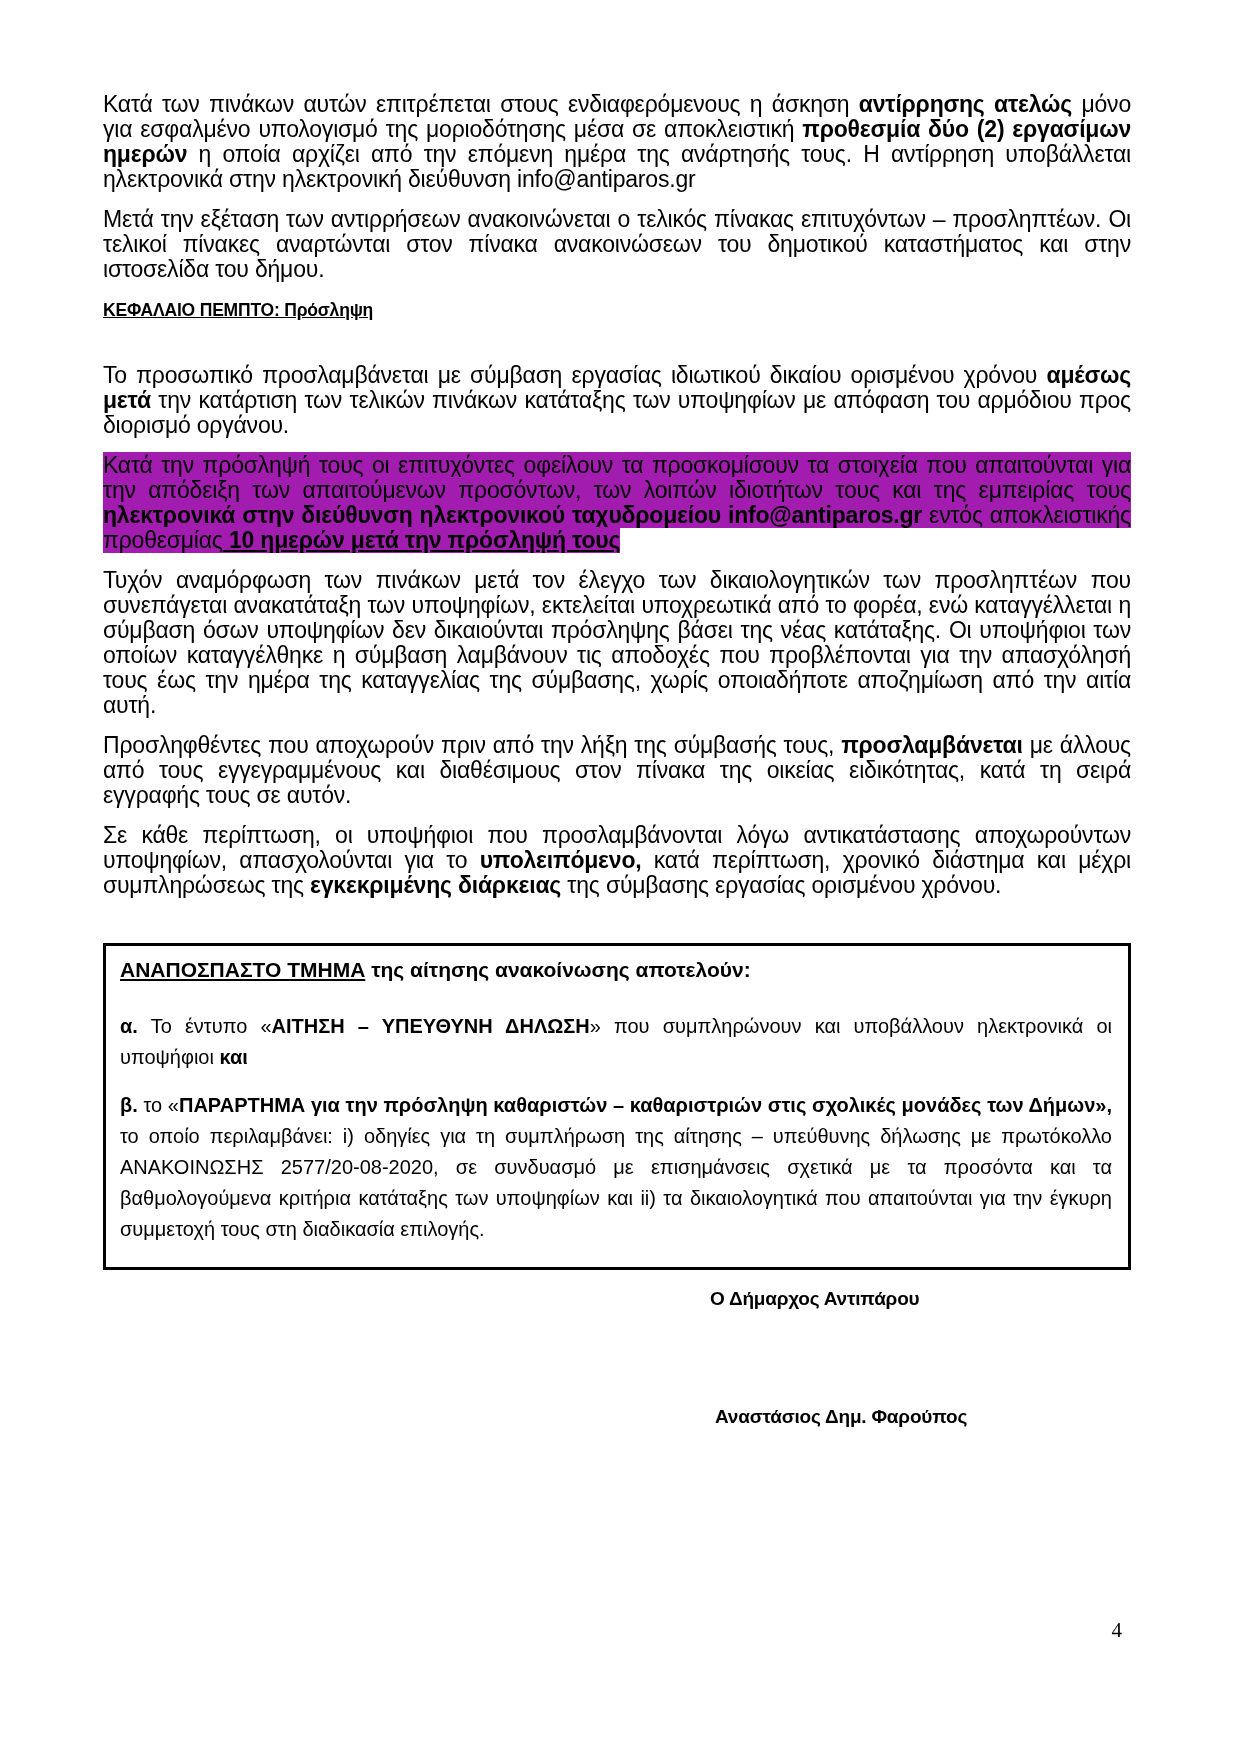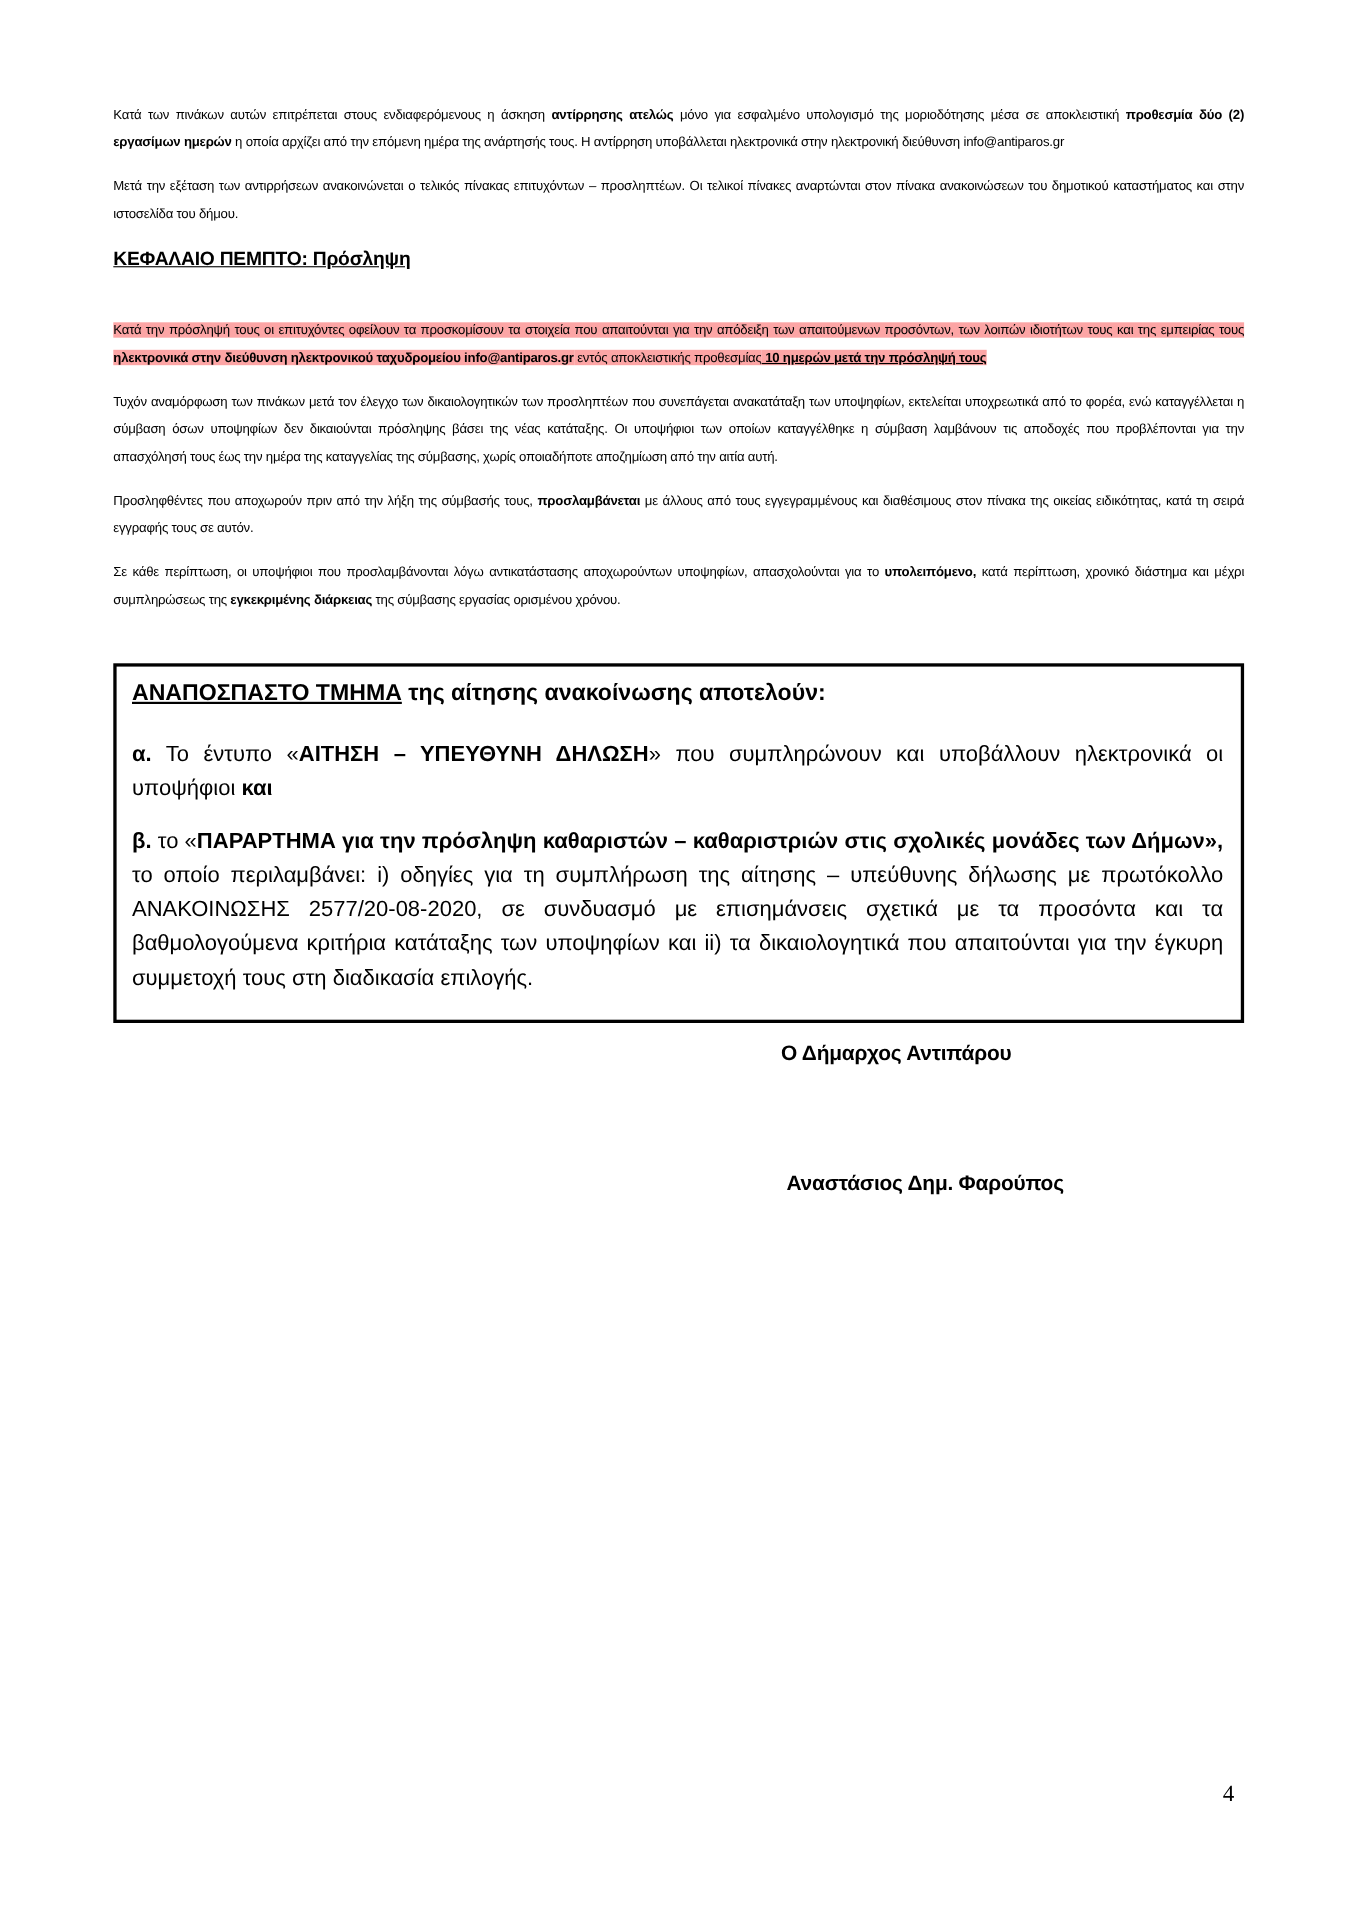--- a/index.html
+++ b/index.html
@@ -13,40 +13,40 @@
     height: 1754px;
     background: #ffffff;
     color: #000000;
     font-family: "Liberation Sans", "DejaVu Sans", sans-serif;
     overflow: hidden;
   }
   .content {
     padding: 92px 109px 0 103px;
   }
   p.body-text {
-    font-size: 12px;
+    font-size: 23px;
     line-height: 25px;
     text-align: justify;
     margin: 0 0 15px 0;
     letter-spacing: -0.2px;
   }
   .chapter-heading {
     font-size: 17.5px;
     line-height: 25px;
     font-weight: bold;
     text-decoration: underline;
     margin: 16px 0 40px 0;
     letter-spacing: -0.2px;
   }
   b.u {
     text-decoration: underline;
   }
   
   p.highlight span, p.highlight b {
-    background-color: #fca5a5;
+    background-color: #a21caf;
   }
   
   .annex-box {
     margin-top: 45px;
     border: 3px solid #000000;
     padding: 8px 16px 10px 14px;
   }
   .annex-title {
     font-size: 21px;
     line-height: 32px;
@@ -89,20 +89,21 @@
 
 <div class="page">
   <div class="content">
 
     <p class="body-text"><span>Κατά των πινάκων αυτών επιτρέπεται στους ενδιαφερόμενους η άσκηση </span><b>αντίρρησης ατελώς</b><span>  μόνο για εσφαλμένο υπολογισμό της μοριοδότησης μέσα σε αποκλειστική </span><b>προθεσμία δύο (2) εργασίμων ημερών</b><span> η οποία αρχίζει από την επόμενη ημέρα της ανάρτησής τους. Η αντίρρηση υποβάλλεται ηλεκτρονικά στην ηλεκτρονική διεύθυνση info@antiparos.gr</span></p>
 
     <p class="body-text">Μετά την εξέταση των αντιρρήσεων ανακοινώνεται ο τελικός πίνακας επιτυχόντων – προσληπτέων. Οι τελικοί πίνακες αναρτώνται στον πίνακα ανακοινώσεων του δημοτικού καταστήματος και στην ιστοσελίδα του δήμου.</p>
 
     <div class="chapter-heading">ΚΕΦΑΛΑΙΟ ΠΕΜΠΤΟ: Πρόσληψη</div>
 
+    <p class="body-text"><span>Το προσωπικό προσλαμβάνεται με σύμβαση εργασίας ιδιωτικού δικαίου ορισμένου χρόνου </span><b>αμέσως μετά</b><span> την κατάρτιση των τελικών πινάκων κατάταξης των υποψηφίων με απόφαση του αρμόδιου προς διορισμό οργάνου.</span></p>
 
     <p class="body-text highlight"><span>Κατά την πρόσληψή τους οι επιτυχόντες οφείλουν τα προσκομίσουν τα στοιχεία που απαιτούνται για την απόδειξη των απαιτούμενων προσόντων, των λοιπών ιδιοτήτων τους και της εμπειρίας τους </span><b>ηλεκτρονικά στην διεύθυνση ηλεκτρονικού ταχυδρομείου info@antiparos.gr</b><span> εντός αποκλειστικής προθεσμίας</span><b class="u"> 10 ημερών μετά την πρόσληψή τους</b></p>
 
     <p class="body-text">Τυχόν αναμόρφωση των πινάκων μετά τον έλεγχο των δικαιολογητικών των προσληπτέων που συνεπάγεται ανακατάταξη των υποψηφίων, εκτελείται υποχρεωτικά από το φορέα, ενώ καταγγέλλεται η σύμβαση όσων υποψηφίων δεν δικαιούνται πρόσληψης βάσει της νέας κατάταξης. Οι υποψήφιοι των οποίων καταγγέλθηκε η σύμβαση λαμβάνουν τις αποδοχές που προβλέπονται για την απασχόλησή τους έως την ημέρα της καταγγελίας της σύμβασης, χωρίς οποιαδήποτε αποζημίωση από την αιτία αυτή.</p>
 
     <p class="body-text"><span>Προσληφθέντες που αποχωρούν πριν από την λήξη της σύμβασής τους, </span><b>προσλαμβάνεται</b><span> με άλλους από τους εγγεγραμμένους και διαθέσιμους στον πίνακα της οικείας ειδικότητας, κατά τη σειρά εγγραφής τους σε αυτόν.</span></p>
 
     <p class="body-text"><span>Σε κάθε περίπτωση, οι υποψήφιοι που προσλαμβάνονται λόγω αντικατάστασης αποχωρούντων υποψηφίων, απασχολούνται για το </span><b>υπολειπόμενο,</b><span> κατά περίπτωση, χρονικό διάστημα και μέχρι συμπληρώσεως της </span><b>εγκεκριμένης διάρκειας</b><span> της σύμβασης εργασίας ορισμένου χρόνου.</span></p>
 
     <div class="annex-box">

